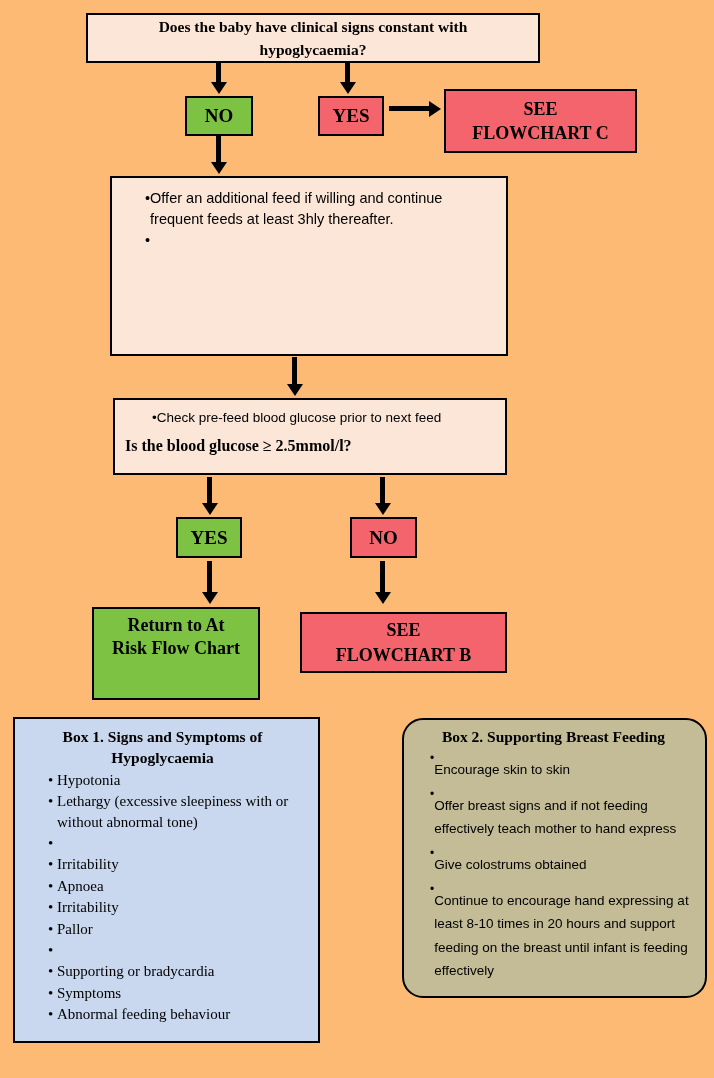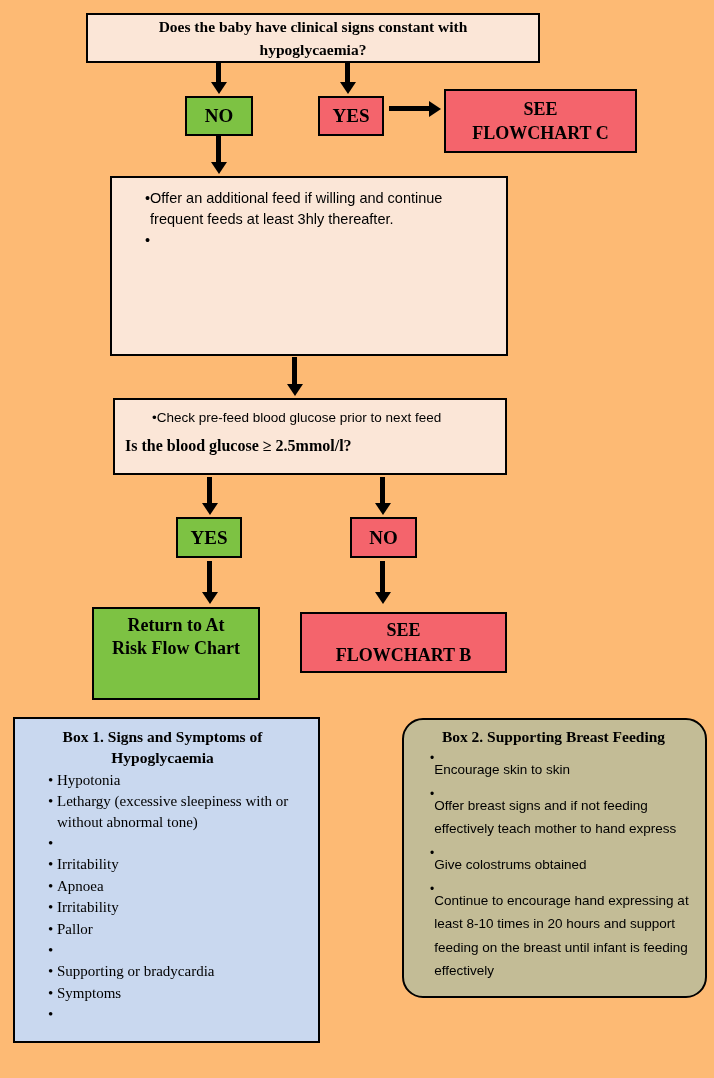--- a/index.html
+++ b/index.html
@@ -159,20 +159,21 @@
         <div class="li">
         <span class="dot">•</span>
         <span class="txt">Supporting or bradycardia</span>
       </div>
         <div class="li">
         <span class="dot">•</span>
         <span class="txt">Symptoms</span>
       </div>
         <div class="li">
         <span class="dot">•</span>
+        <span class="txt">Abnormal feeding behaviour</span>
       </div>
       </div>
   </div>
 
   <div class="box box2" style="background: rgb(195, 188, 150);">
     <div class="title">Box 2. Supporting Breast Feeding</div>
     <div>
         <div class="li">
         <span class="dot">•</span>
         <span class="txt">Encourage skin to skin</span>

